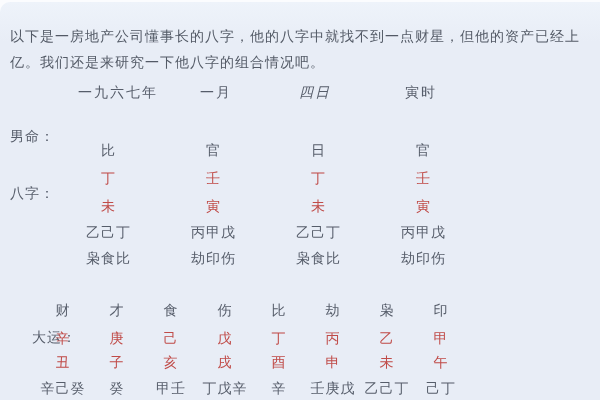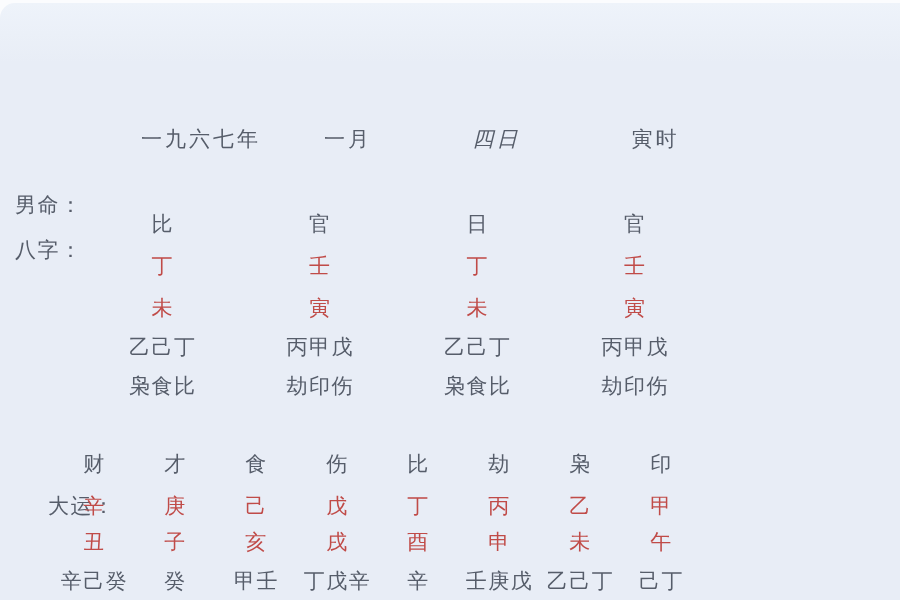--- a/index.html
+++ b/index.html
@@ -13,27 +13,27 @@
     font-size:14px;
     color:#565d6a;
     overflow:hidden;
   }
   .intro{
     position:absolute;left:10px;top:7px;width:584px;
     line-height:26px;letter-spacing:1px;color:#535a66;
   }
   .row-label{position:absolute;letter-spacing:1px;color:#565d6a;}
   .birth-label{left:10px;top:82px;margin-top:44px;}
-  .birth-val{position:absolute;top:82px;letter-spacing:2px;margin-left:16px;}
+  .birth-val{position:absolute;top:82px;letter-spacing:2px;}
   .birth-year{left:78px;}
   .birth-month{left:200px;font-family:Liberation Mono, monospace;}
   .birth-day{left:299px;font-style:italic;}
   .birth-hour{left:405px;}
 
-  .bazi-label{left:10px;top:156px;}
+  .bazi-label{left:10px;top:183px;}
   .dayun-label{left:32px;top:327px;font-family:Liberation Mono, monospace;}
 
   .grid{position:absolute;display:flex;flex-direction:column;}
   .bz-grid{left:56px;top:140px;width:420px;}
   .dy-grid{left:36px;top:300px;width:432px;}
   .grid-row{display:flex;}
   .bz-grid .cell{width:105px;text-align:center;}
   .dy-grid .cell{width:54px;text-align:center;}
   .r-god{height:28px;}
   .r-stem{height:28px;}
@@ -46,20 +46,21 @@
   .dy-r-hidden{height:16px;}
   .red{color:#c04b48;}
   .gray{color:#565d6a;}
   .cell{line-height:16px;letter-spacing:1px;white-space:nowrap;}
 </style>
 </head>
 <body>
 
 <div class="page">
 
+  <p class="intro">以下是一房地产公司懂事长的八字，他的八字中就找不到一点财星，但他的资产已经上亿。我们还是来研究一下他八字的组合情况吧。</p>
 
   <span class="row-label birth-label">男命：</span>
   <span class="birth-val birth-year">一九六七年</span>
   <span class="birth-val birth-month">一月</span>
   <span class="birth-val birth-day">四日</span>
   <span class="birth-val birth-hour">寅时</span>
 
   <span class="row-label bazi-label">八字：</span>
 
   <div class="grid bz-grid">

